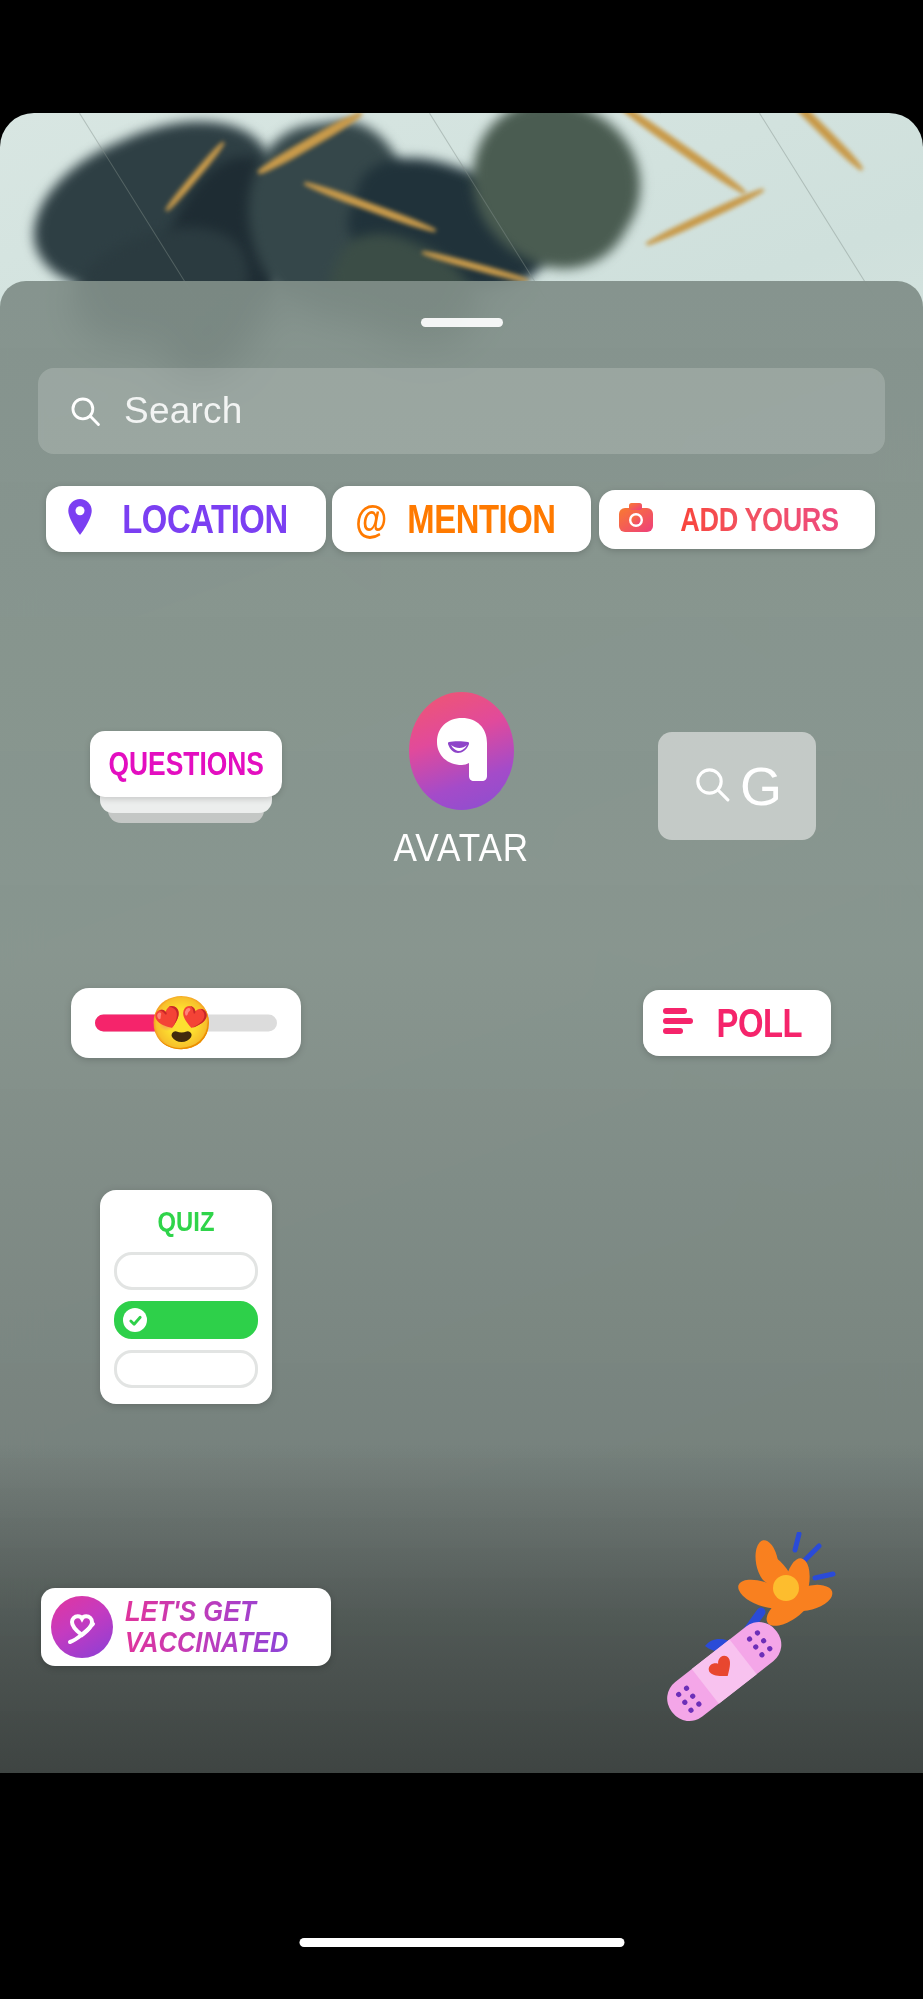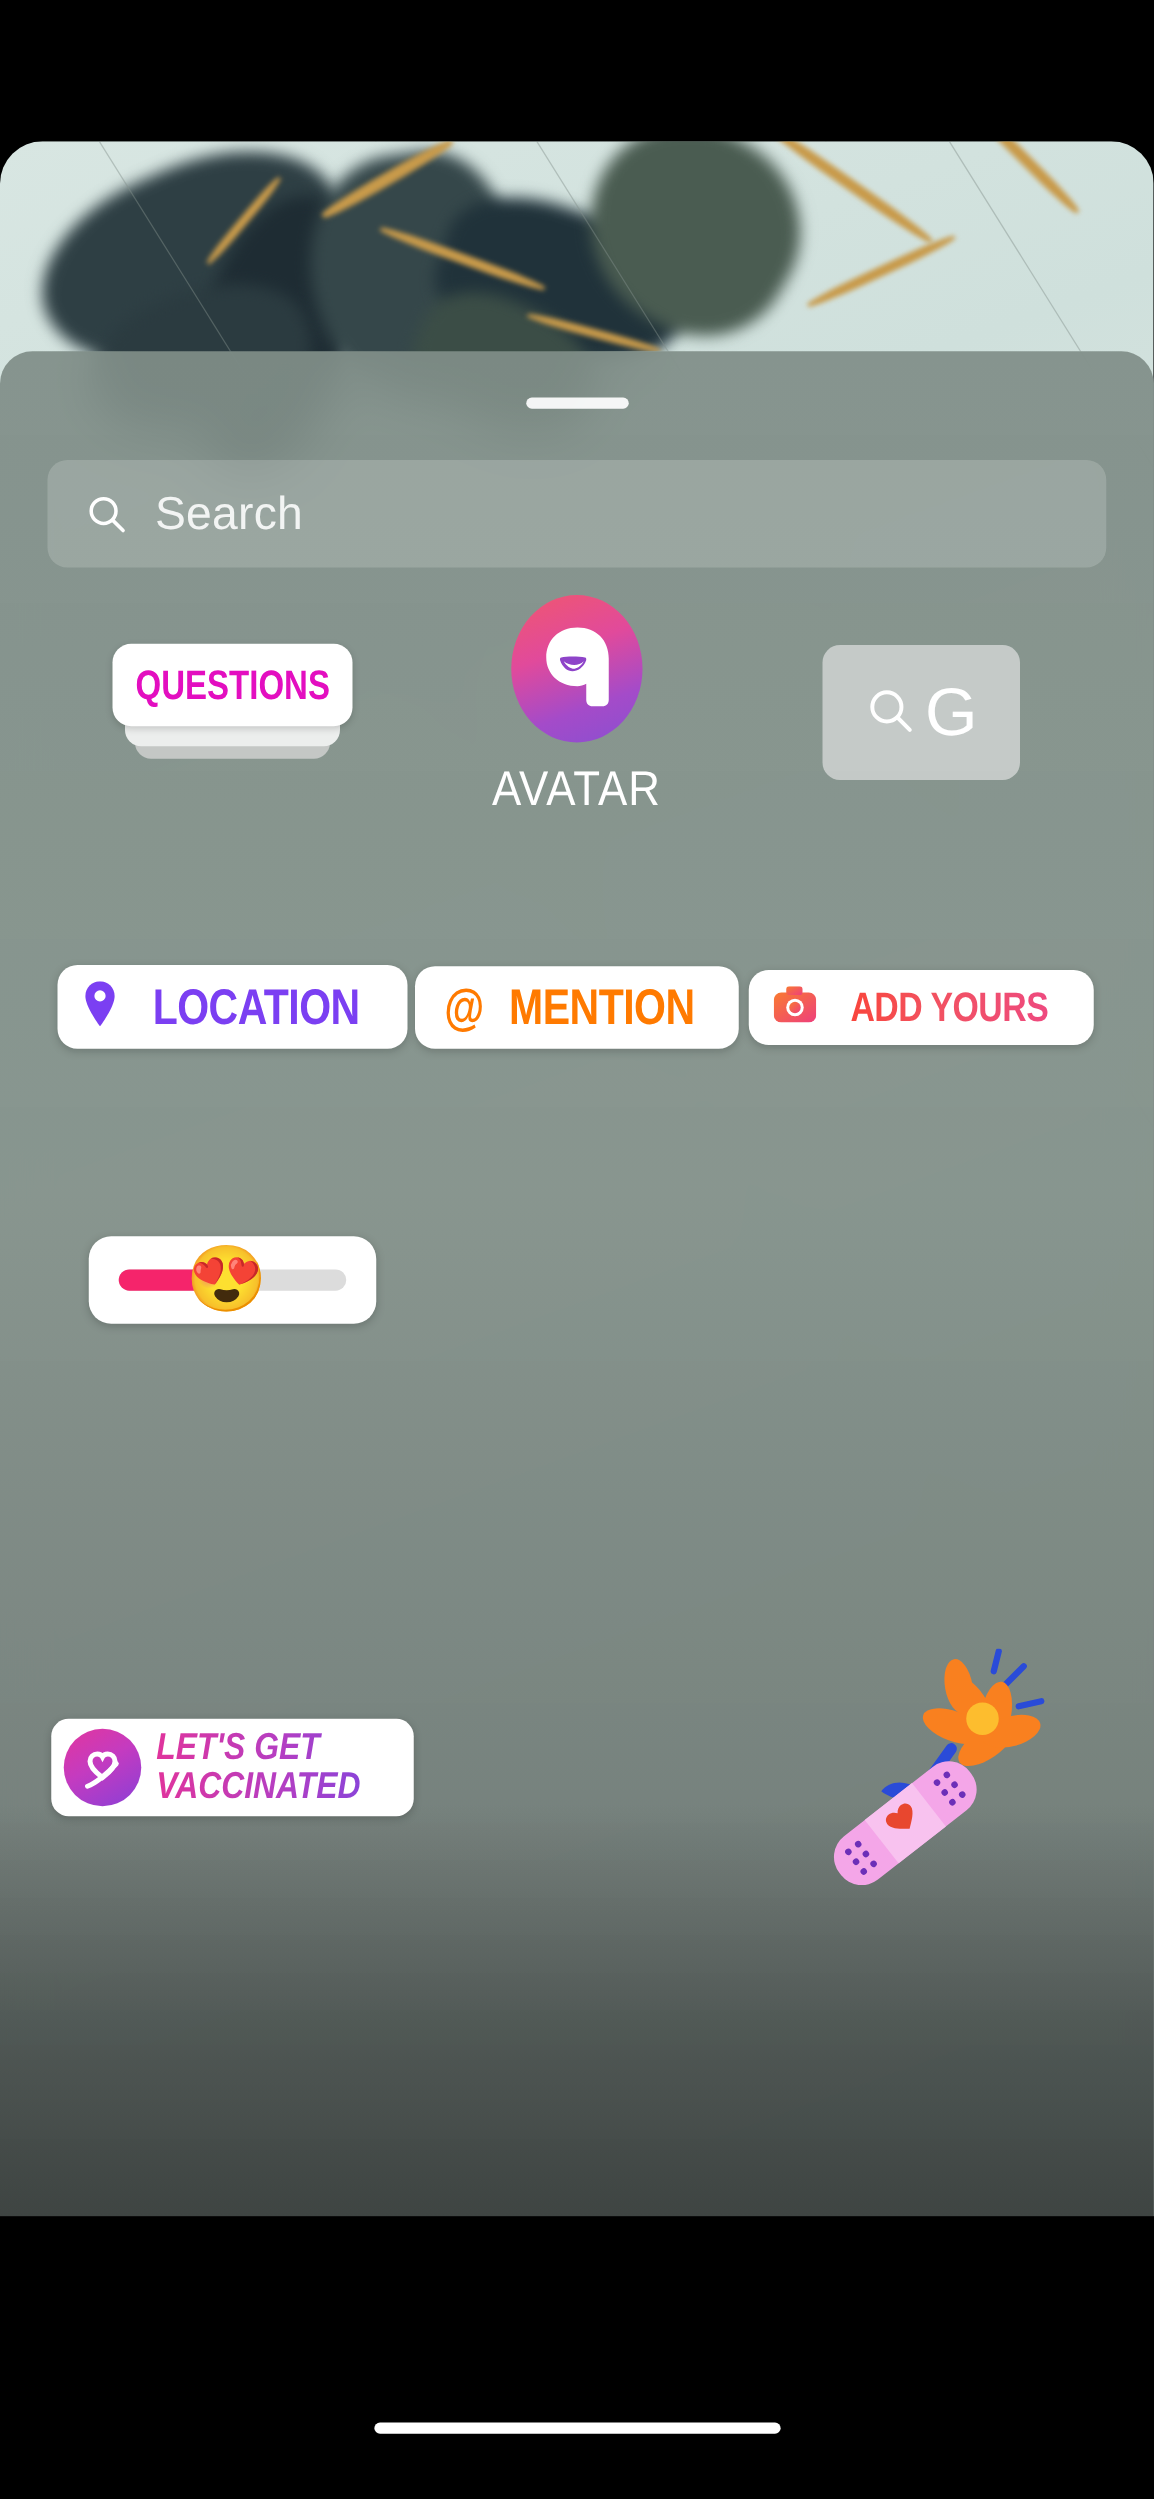--- a/index.html
+++ b/index.html
@@ -210,55 +210,20 @@
         <svg width="34" height="34" viewBox="0 0 24 24" fill="none" stroke="#ffffff" stroke-width="2">
           <circle cx="10.5" cy="10.5" r="7"></circle>
           <line x1="15.6" y1="15.6" x2="21.5" y2="21.5" stroke-linecap="round"></line>
         </svg>
       </span>
       <span class="search-ph">Search</span>
     </div>
 
     <div class="grid">
 
-      <div class="row" style="margin-bottom:118px;align-items:center;">
-        <div class="cell">
-          <div class="q-wrap">
-            <div class="q-back2"></div>
-            <div class="q-back1"></div>
-            <div class="q-front">
-              <span class="lbl">QUESTIONS</span>
-            </div>
-          </div>
-        </div>
-        <div class="cell" style="margin-top:-10px;">
-          <div class="avatar-ico">
-            <span>
-              <svg width="62" height="70" viewBox="0 0 62 70">
-                <path d="M31 4c15 0 25 10 25 25v33c0 3-2 5-5 5h-8c-3 0-5-2-5-5V49c-2 1-5 2-7 2C16 51 6 41 6 28 6 14 16 4 31 4z" fill="#ffffff"></path>
-                <path d="M18 28c4-1 14-1 19 0 1 0 1 1 1 2-2 6-7 9-11 9s-8-3-10-9c0-1 0-2 1-2z" fill="#8e44c9"></path>
-                <path d="M20 31c5 4 12 4 16 0-2 4-6 6-8 6s-6-2-8-6z" fill="#ffffff"></path>
-              </svg>
-            </span>
-          </div>
-          <div class="avatar-label">AVATAR</div>
-        </div>
-        <div class="cell">
-          <div class="gif-box">
-            <span>
-              <svg width="40" height="40" viewBox="0 0 24 24" fill="none" stroke="#ffffff" stroke-width="1.9">
-                <circle cx="10.5" cy="10.5" r="7"></circle>
-                <line x1="15.6" y1="15.6" x2="21.5" y2="21.5" stroke-linecap="round"></line>
-              </svg>
-            </span>
-            <span class="gif-g">G</span>
-          </div>
-        </div>
-      </div>
-
       <div class="row" style="margin-bottom:150px;">
         <div class="cell">
           <div class="pill">
             <span>
               <svg width="28" height="36" viewBox="0 0 24 32">
                   <path d="M12 0C6.2 0 1.6 4.6 1.6 10.4 1.6 18.3 12 32 12 32s10.4-13.7 10.4-21.6C22.4 4.6 17.8 0 12 0z" fill="#7B3FF2"></path>
                   <circle cx="12" cy="10.4" r="4" fill="#ffffff"></circle>
                 </svg>
             </span>
             <span class="lbl" style="color:#7B3FF2;">LOCATION</span>
@@ -284,31 +249,92 @@
                 <rect x="10" y="0" width="13" height="7" rx="2.5" fill="url(#camg)"></rect>
                 <circle cx="17" cy="17" r="7" fill="#ffffff"></circle>
                 <circle cx="17" cy="17" r="4.6" fill="url(#camg)"></circle>
               </svg>
             </span>
             <span class="lbl grad-text" style="font-size:33px;">ADD YOURS</span>
           </div>
         </div>
       </div>
 
+      <div class="row" style="margin-bottom:118px;align-items:center;">
+        <div class="cell">
+          <div class="q-wrap">
+            <div class="q-back2"></div>
+            <div class="q-back1"></div>
+            <div class="q-front">
+              <span class="lbl">QUESTIONS</span>
+            </div>
+          </div>
+        </div>
+        <div class="cell" style="margin-top:-10px;">
+          <div class="avatar-ico">
+            <span>
+              <svg width="62" height="70" viewBox="0 0 62 70">
+                <path d="M31 4c15 0 25 10 25 25v33c0 3-2 5-5 5h-8c-3 0-5-2-5-5V49c-2 1-5 2-7 2C16 51 6 41 6 28 6 14 16 4 31 4z" fill="#ffffff"></path>
+                <path d="M18 28c4-1 14-1 19 0 1 0 1 1 1 2-2 6-7 9-11 9s-8-3-10-9c0-1 0-2 1-2z" fill="#8e44c9"></path>
+                <path d="M20 31c5 4 12 4 16 0-2 4-6 6-8 6s-6-2-8-6z" fill="#ffffff"></path>
+              </svg>
+            </span>
+          </div>
+          <div class="avatar-label">AVATAR</div>
+        </div>
+        <div class="cell">
+          <div class="gif-box">
+            <span>
+              <svg width="40" height="40" viewBox="0 0 24 24" fill="none" stroke="#ffffff" stroke-width="1.9">
+                <circle cx="10.5" cy="10.5" r="7"></circle>
+                <line x1="15.6" y1="15.6" x2="21.5" y2="21.5" stroke-linecap="round"></line>
+              </svg>
+            </span>
+            <span class="gif-g">G</span>
+          </div>
+        </div>
+      </div>
+
       <div class="row" style="margin-bottom:132px;">
         <div class="cell">
           <div class="slider-pill">
             <div class="track"></div>
             <div class="track-fill"></div>
             <div class="emoji-thumb">😍</div>
           </div>
         </div>
+        <div class="cell">
+          <div class="pill">
+            <span>
+              <svg width="34" height="30" viewBox="0 0 34 30">
+                <rect x="0" y="2" width="24" height="6" rx="3" fill="#F5246B"></rect>
+                <rect x="0" y="12" width="30" height="6" rx="3" fill="#F5246B"></rect>
+                <rect x="0" y="22" width="20" height="6" rx="3" fill="#F5246B"></rect>
+              </svg>
+            </span>
+            <span class="lbl" style="color:#F5246B;">POLL</span>
+          </div>
+        </div>
       </div>
 
       <div class="row" style="margin-bottom:128px;align-items:center;">
+        <div class="cell">
+          <div class="quiz-card">
+            <div class="quiz-title">QUIZ</div>
+            <div class="quiz-opt"></div>
+            <div class="quiz-opt correct">
+              <span class="check-dot">
+                <svg width="15" height="15" viewBox="0 0 16 16" fill="none" stroke="#2ED04A" stroke-width="3" stroke-linecap="round" stroke-linejoin="round">
+                    <polyline points="3,8.5 6.5,12 13,4.5"></polyline>
+                  </svg>
+              </span>
+            </div>
+            <div class="quiz-opt" style="margin-bottom:0;"></div>
+          </div>
+        </div>
       </div>
 
       <div class="row" style="align-items:center;">
         <div class="cell">
           <div class="vax">
             <span class="vax-ico">
               <svg width="44" height="44" viewBox="0 0 44 44" fill="none" stroke="#ffffff" stroke-width="4" stroke-linecap="round">
                 <path d="M22 30c-2-1.6-10-7-10-13 0-3.4 2.7-5.8 5.8-5.8 2 0 3.5 1 4.2 2.3.7-1.3 2.2-2.3 4.2-2.3 3.1 0 5.8 2.4 5.8 5.8 0 6-8 11.4-10 13z"></path>
                 <path d="M10 37c6-2 16-10 23-18"></path>
               </svg>

